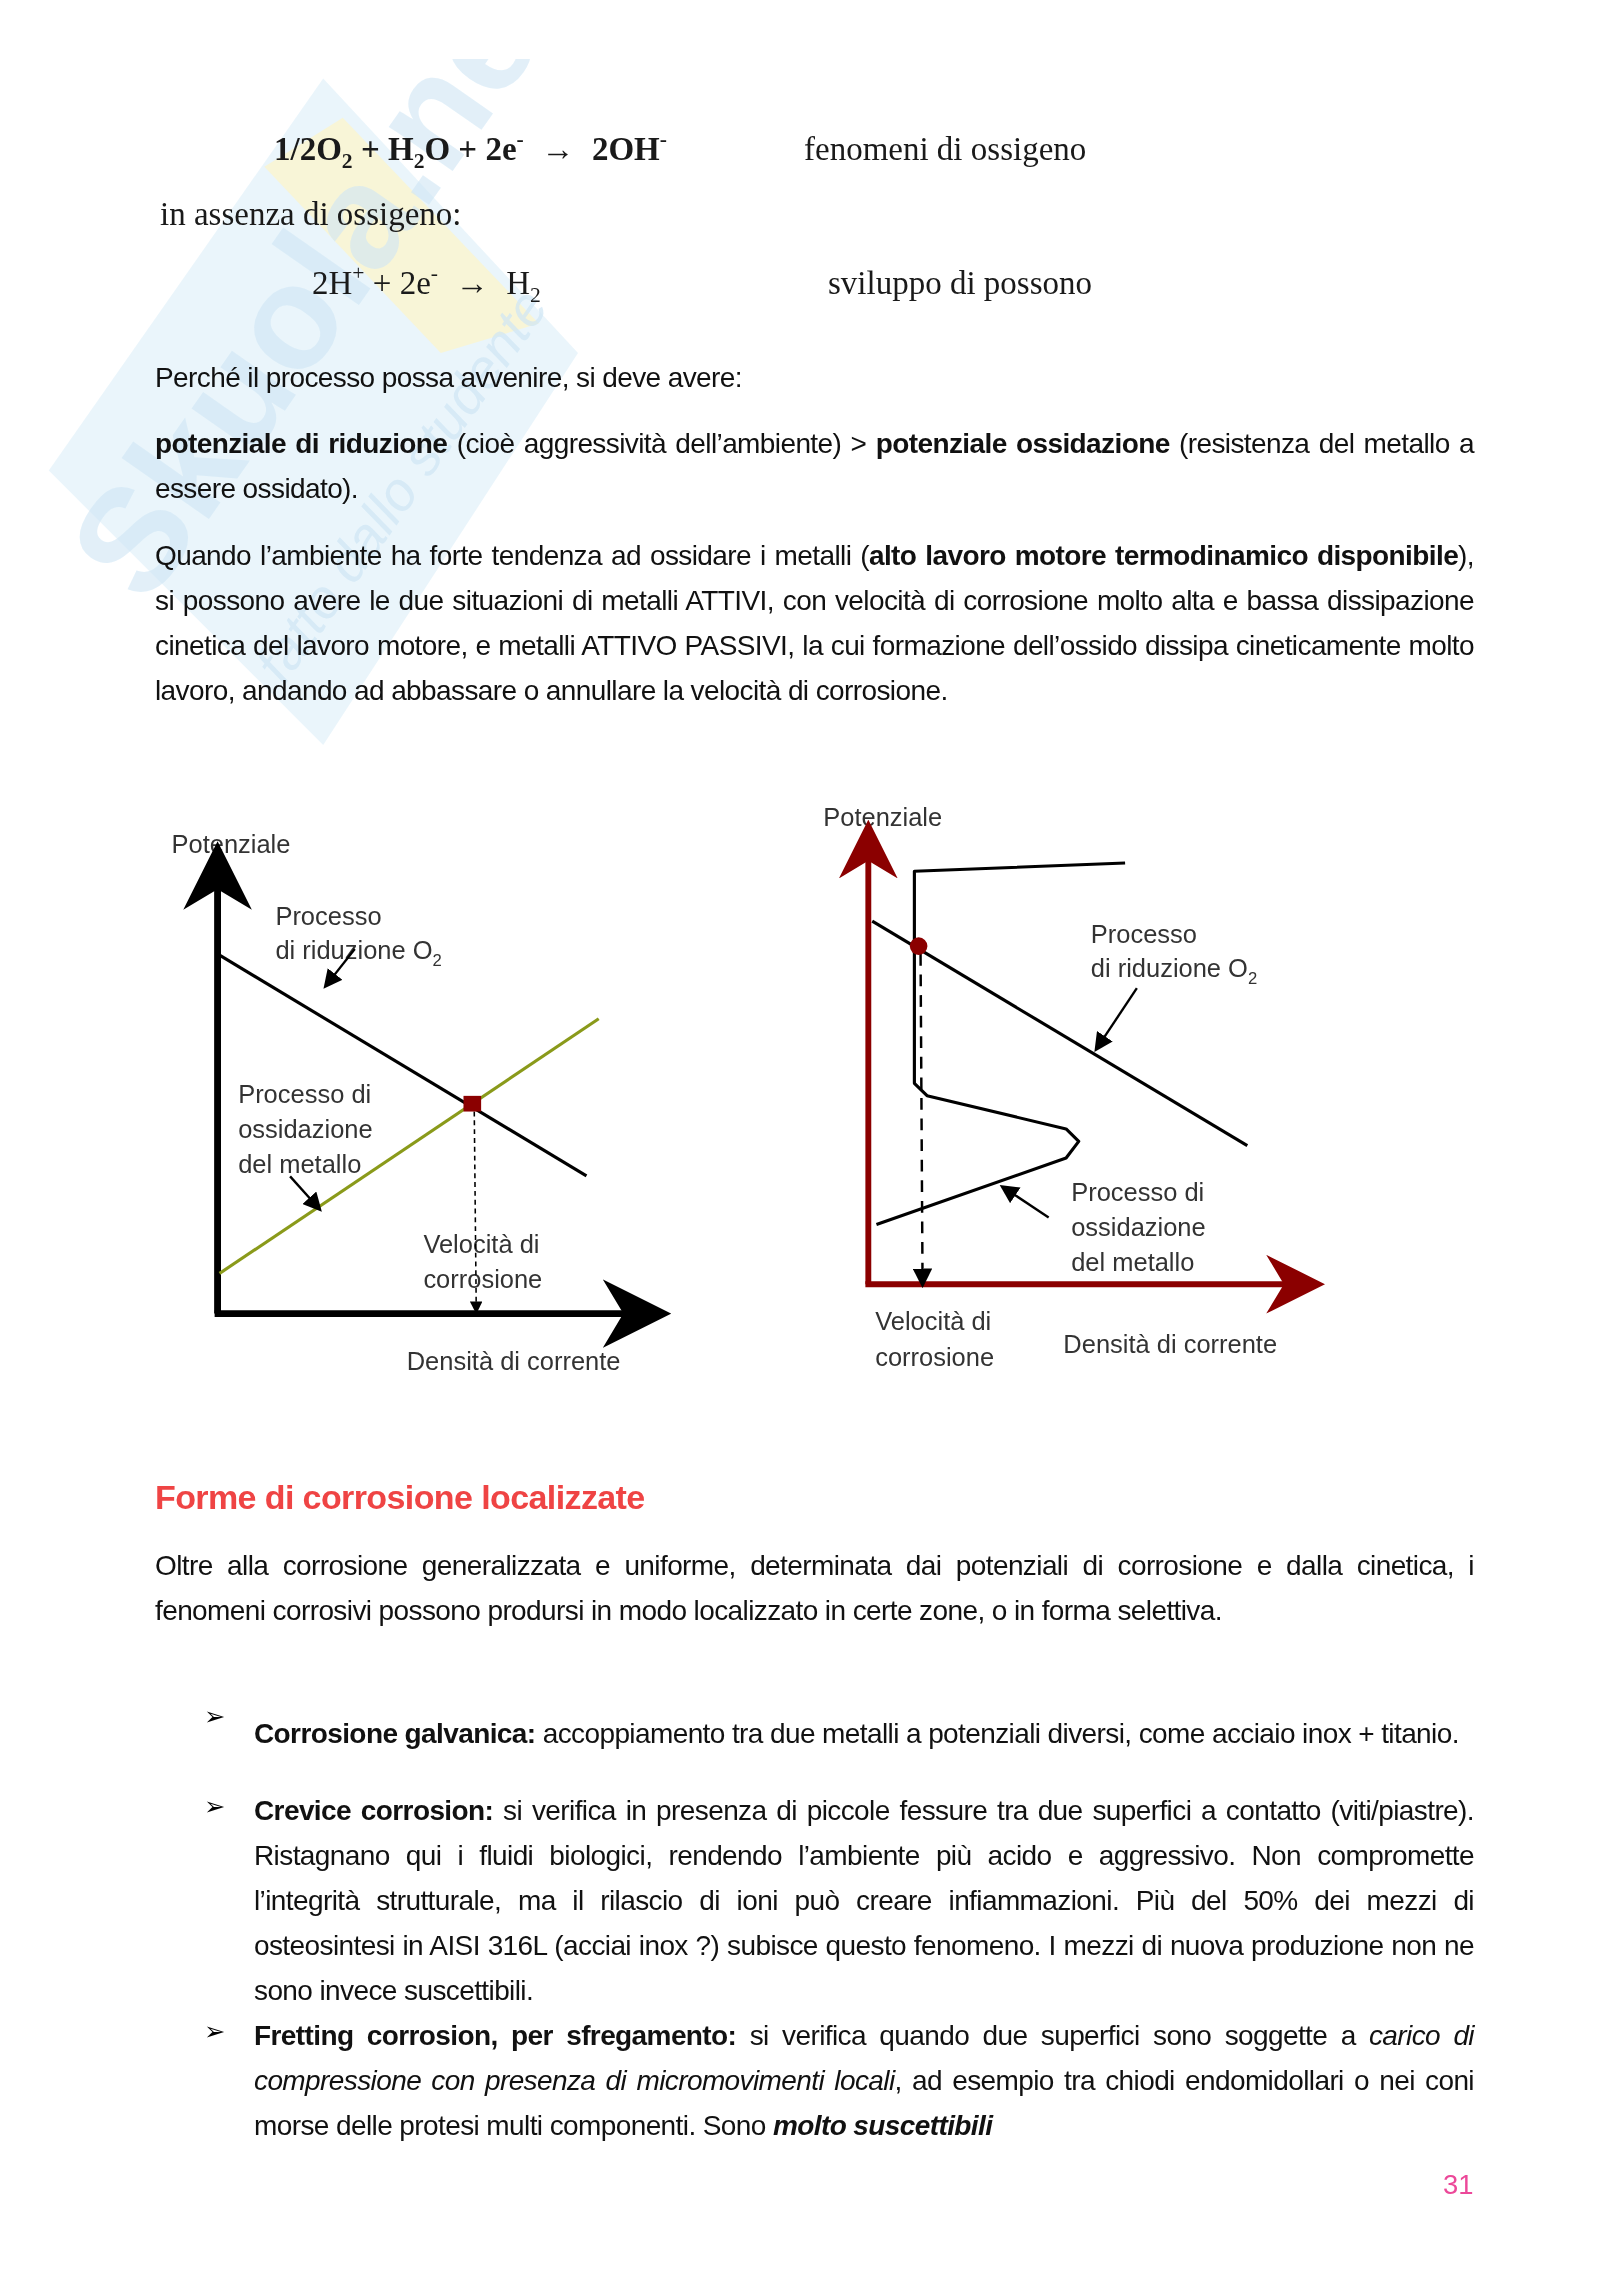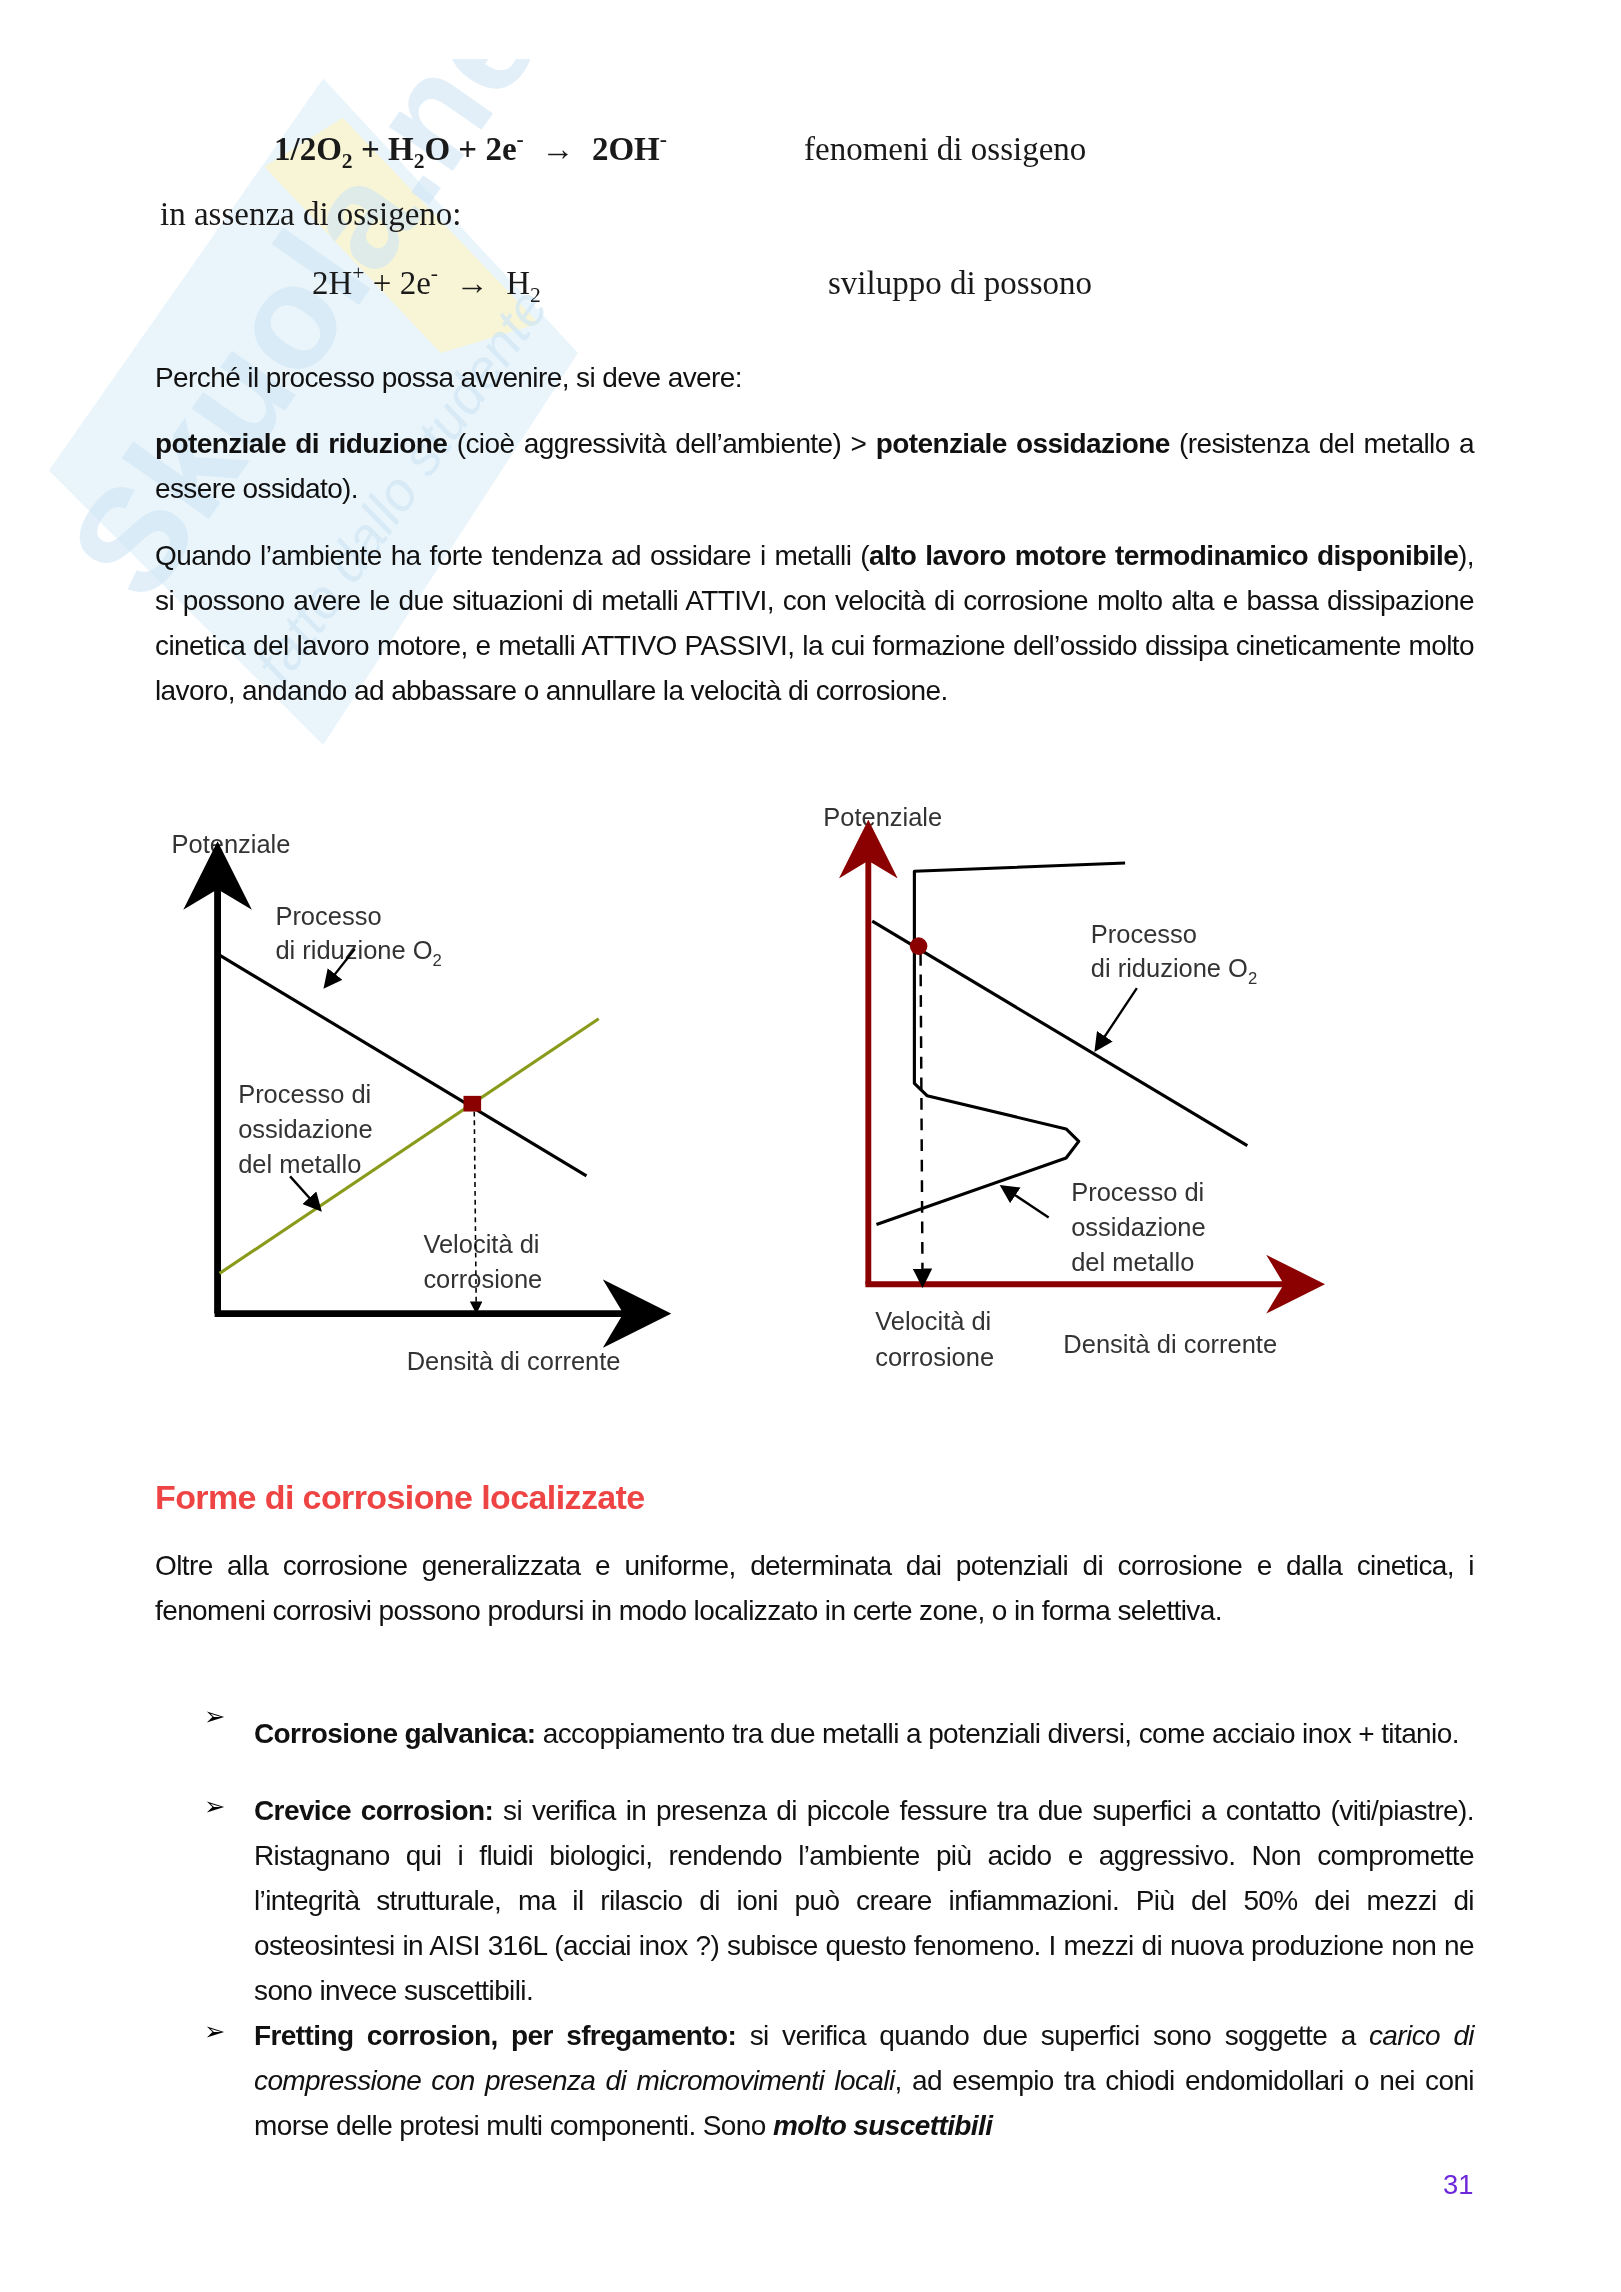--- a/index.html
+++ b/index.html
@@ -17,21 +17,21 @@
   .eq .arrow { display: inline-block; margin: 0 17.6px; }
 
   
   .txt { position: absolute; left: 155px; width: 1319px; font-family: "Liberation Sans", sans-serif; font-size: 28px; line-height: 45px; color: #111; text-align: justify; letter-spacing: -0.6px; }
   .txt b { font-weight: bold; }
   .h2 { position: absolute; left: 155px; top: 1478px; font-family: "Liberation Sans", sans-serif; font-weight: bold; font-size: 34px; color: #ef4444; letter-spacing: -0.6px; }
 
   .bullet { position: absolute; left: 204px; width: 19.6px; font-size: 25.5px; }
   .btxt { position: absolute; left: 254px; width: 1220px; font-family: "Liberation Sans", sans-serif; font-size: 28px; line-height: 45px; color: #111; text-align: justify; letter-spacing: -0.6px; }
 
-  .pagenum { position: absolute; left: 1443px; top: 2169px; font-size: 27.4px; color: #6d28d9; text-align: center; }
+  .pagenum { position: absolute; left: 1443px; top: 2169px; font-size: 27.4px; color: #ec4899; text-align: center; }
 
   
   .chart-svg { position: absolute; left: 0; top: 0; width: 1621px; height: 2293px; pointer-events: none; }
   .clabel { font-family: "Liberation Sans", sans-serif; font-size: 26px; fill: #333; }
   .clabel-sub { font-size: 17px; }
 </style>
 </head>
 <body>
 
 <div class="page">

